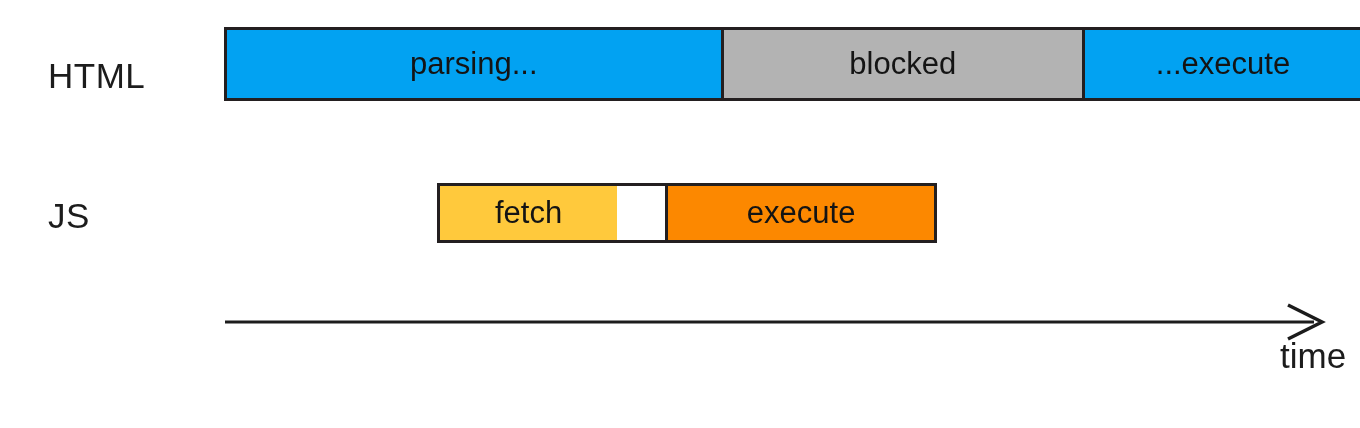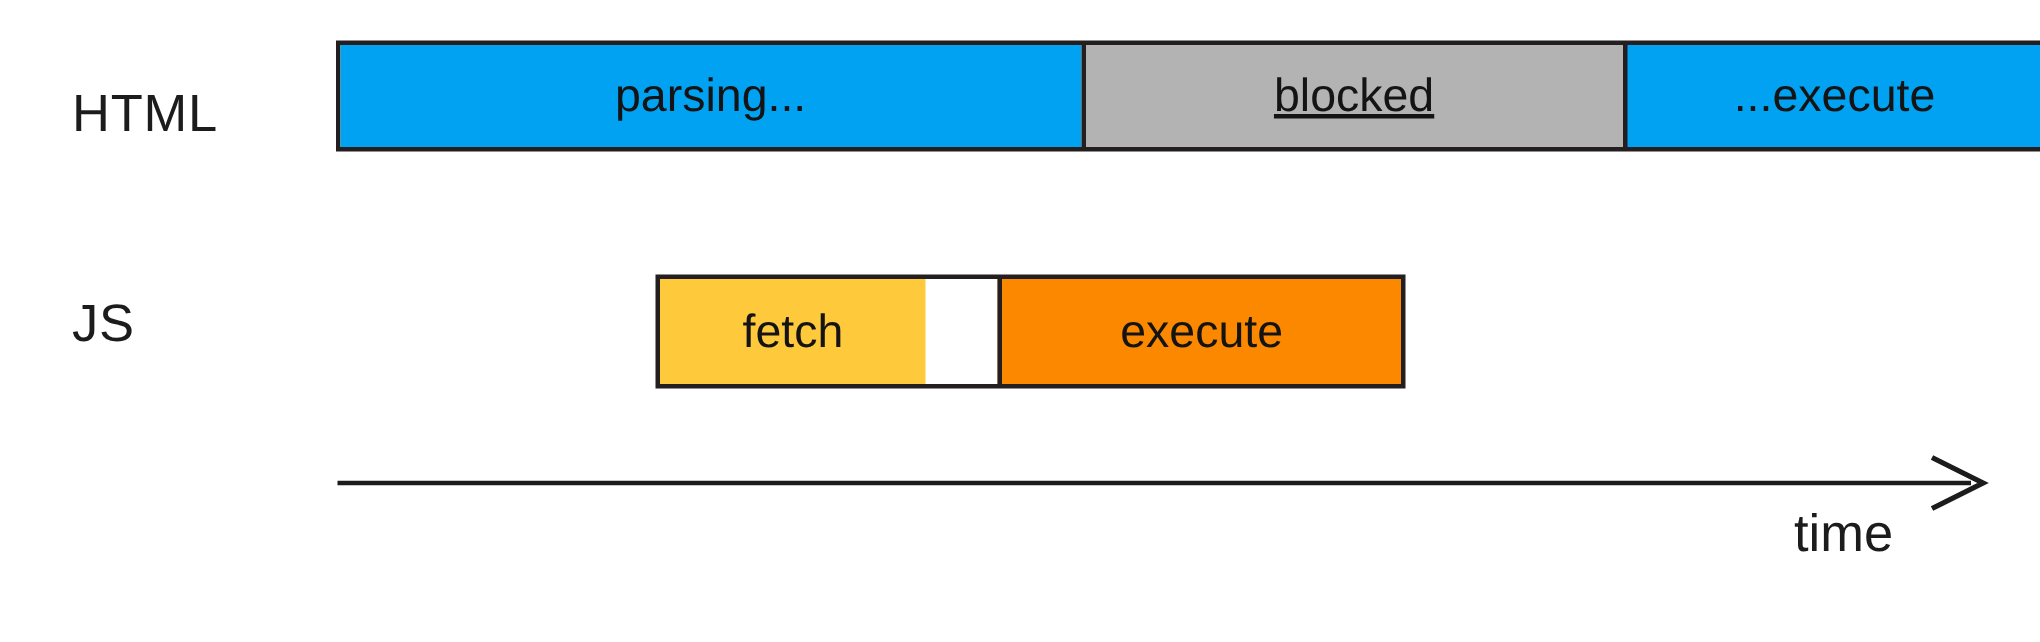--- a/index.html
+++ b/index.html
@@ -26,55 +26,55 @@
   .html-label { top: 58px; }
   .js-label   { top: 198px; text-align: right; }
 
   .bar {
     position: absolute;
     display: flex;
     box-sizing: border-box;
     border: 3px solid #231f20;
   }
   .html-bar { left: 224px; top: 27px;  width: 1140px; height: 74px; }
-  .js-bar   { left: 437px; top: 183px; width: 500px; height: 76px; }
+  .js-bar   { left: 437px; top: 183px; width: 500px; height: 60px; }
 
   .seg {
     display: flex;
     align-items: center;
     justify-content: center;
     box-sizing: border-box;
     font-size: 31px;
     color: #141414;
     white-space: nowrap;
     overflow: hidden;
   }
   .seg + .seg { border-left: 3px solid #231f20; }
 
   .html-bar .seg:nth-child(1) { flex: 413 1 0; }
-  .html-bar .seg:nth-child(2) { flex: 300 1 0; text-decoration: underline; }
+  .html-bar .seg:nth-child(2) { flex: 300 1 0; }
   .html-bar .seg:nth-child(3) { flex: 231 1 0; }
   .js-bar   .seg:nth-child(1) { flex: 200 1 0; }
   .js-bar   .seg:nth-child(2) { flex: 300 1 0; margin-left: 48px; }
 
   .seg-blue   { background: #02a2f2; }
   .seg-gray   { background: #b3b3b3; }
   .seg-yellow { background: #ffc93c; }
   .seg-orange { background: #fc8800; }
 
   .time-axis {
     position: absolute;
     left: 222px;
     top: 302px;
     width: 1112px;
     height: 42px;
   }
   .time-label {
     position: absolute;
-    left: 1196px;
+    left: 1280px;
     top: 338px;
     font-size: 35px;
     line-height: 35px;
     color: #1c1c1c;
   }
 </style>
 </head>
 <body>
 
 <div class="canvas">

